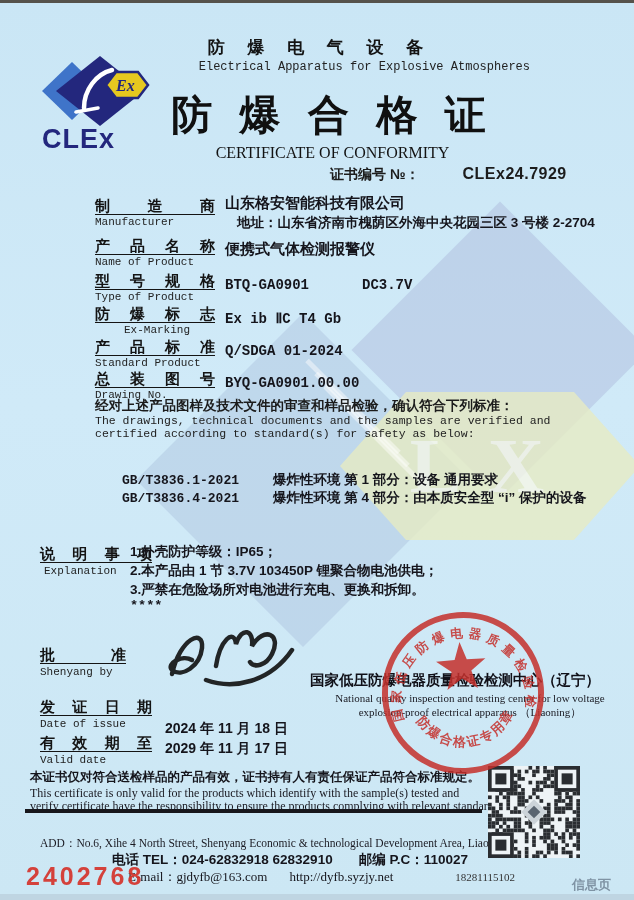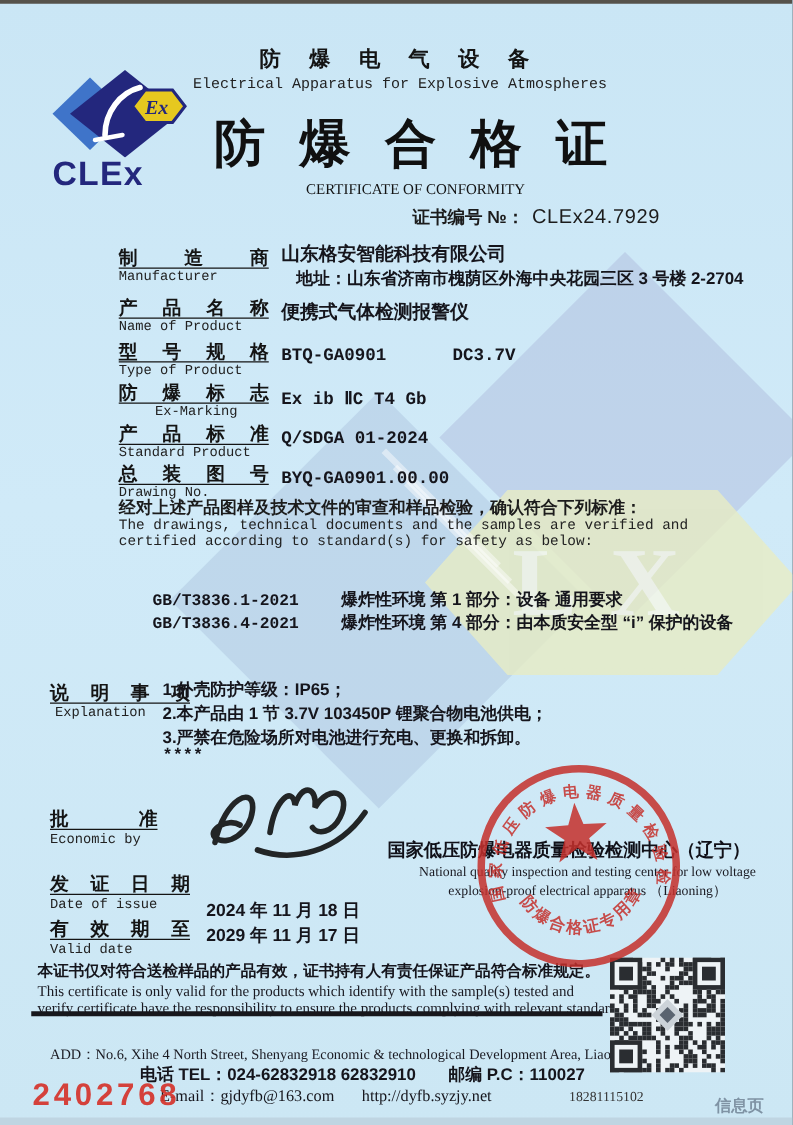--- a/index.html
+++ b/index.html
@@ -15,26 +15,26 @@
   .wm-d1{left:395px;top:245px;width:210px;height:210px;background:#a7b2d6;opacity:.40;transform:rotate(45deg);}
   .wm-d2{left:185px;top:362px;width:236px;height:236px;background:#9fb3d4;opacity:.33;transform:rotate(45deg);}
   .wm-hex{left:340px;top:392px;width:300px;height:148px;background:#e7ecc4;opacity:.8;
           clip-path:polygon(22% 0,78% 0,100% 50%,78% 100%,22% 100%,0 50%);
           display:flex;align-items:center;justify-content:center;}
   .wm-hex span{font-family:"Liberation Serif",serif;font-size:78px;color:#ffffff;opacity:.6;letter-spacing:26px;font-weight:700;}
   .wm-stripe{position:absolute;width:130px;height:5px;background:#ffffff;opacity:.45;transform:rotate(45deg);}
 
   
   .hdr-type-cn{left:165px;top:36px;width:310px;text-align:center;font-size:17px;font-weight:700;letter-spacing:9px;color:#141414;}
-  .hdr-type-en{left:110px;top:60px;width:420px;text-align:center;font-family:"Liberation Mono",monospace;font-size:12px;color:#222;}
+  .hdr-type-en{left:110px;top:60px;width:420px;text-align:right;font-family:"Liberation Mono",monospace;font-size:12px;color:#222;}
   .title-cn{left:150px;top:88px;width:365px;text-align:center;font-size:41px;font-weight:700;letter-spacing:8px;color:#101010;}
-  .title-en{left:140px;top:144px;width:385px;text-align:center;font-family:"Liberation Serif",serif;font-size:12px;color:#131313;}
+  .title-en{left:140px;top:144px;width:385px;text-align:center;font-family:"Liberation Serif",serif;font-size:16px;color:#131313;}
   .certno{left:330px;top:165px;display:flex;gap:6px;align-items:baseline;}
   .certno .lab{font-size:14px;font-weight:600;}
-  .certno .val{font-size:16px;font-weight:400;letter-spacing:.5px;}
+  .certno .val{font-size:16px;font-weight:700;letter-spacing:.5px;margin-left:37px;}
   .logo-text{left:42px;top:124px;font-size:27px;font-weight:700;color:#23277d;letter-spacing:1px;}
 
   
   .zh-label{position:absolute;width:120px;font-size:15px;font-weight:700;color:#141414;
             text-align:justify;text-align-last:justify;
             text-decoration:underline;text-decoration-thickness:1px;text-underline-offset:3px;}
   .en-label{position:absolute;font-family:"Liberation Mono",monospace;font-size:11px;color:#222;}
   .cn-val{position:absolute;font-size:15px;font-weight:600;color:#15151c;}
   .mono-val{position:absolute;font-family:"Liberation Mono",monospace;font-size:14px;font-weight:700;color:#15151c;}
   .cn-sub{position:absolute;font-size:13.5px;font-weight:600;color:#15151c;}
@@ -144,21 +144,21 @@
   </div>
 
   <div class="zh-label" style="left:40px;top:545px;width:112px;">说 明 事 项</div>
   <div class="en-label" style="left:44px;top:565px;">Explanation</div>
   <div class="expl-item" style="top:543px;">1.外壳防护等级：IP65；</div>
   <div class="expl-item" style="top:562px;">2.本产品由 1 节 3.7V 103450P 锂聚合物电池供电；</div>
   <div class="expl-item" style="top:581px;">3.严禁在危险场所对电池进行充电、更换和拆卸。</div>
   <div class="expl-item stars" style="top:598px;">****</div>
 
   <div class="zh-label" style="left:40px;top:646px;width:86px;">批 准</div>
-  <div class="en-label" style="left:40px;top:666px;">Economic by</div>
+  <div class="en-label" style="left:40px;top:666px;">Shenyang by</div>
   <svg class="abs sig" width="160" height="85" viewBox="0 0 160 85">
     <g stroke="#101010" stroke-width="4.5" fill="none" stroke-linecap="round" opacity="0.9">
       <path d="M14,58 C22,22 46,12 44,32 C42,50 24,62 14,54 C8,48 24,38 34,44"></path>
       <path d="M58,50 C62,24 76,12 78,28 C84,10 96,14 94,30 C106,10 124,18 114,38 C108,50 96,52 92,46"></path>
       <path d="M48,64 C76,74 112,66 134,34"></path>
     </g>
   </svg>
 
   <div class="abs auth-cn">国家低压防爆电器质量检验检测中心（辽宁）</div>
   <div class="auth-en" style="top:692px;">National quality inspection and testing center for low voltage</div>

